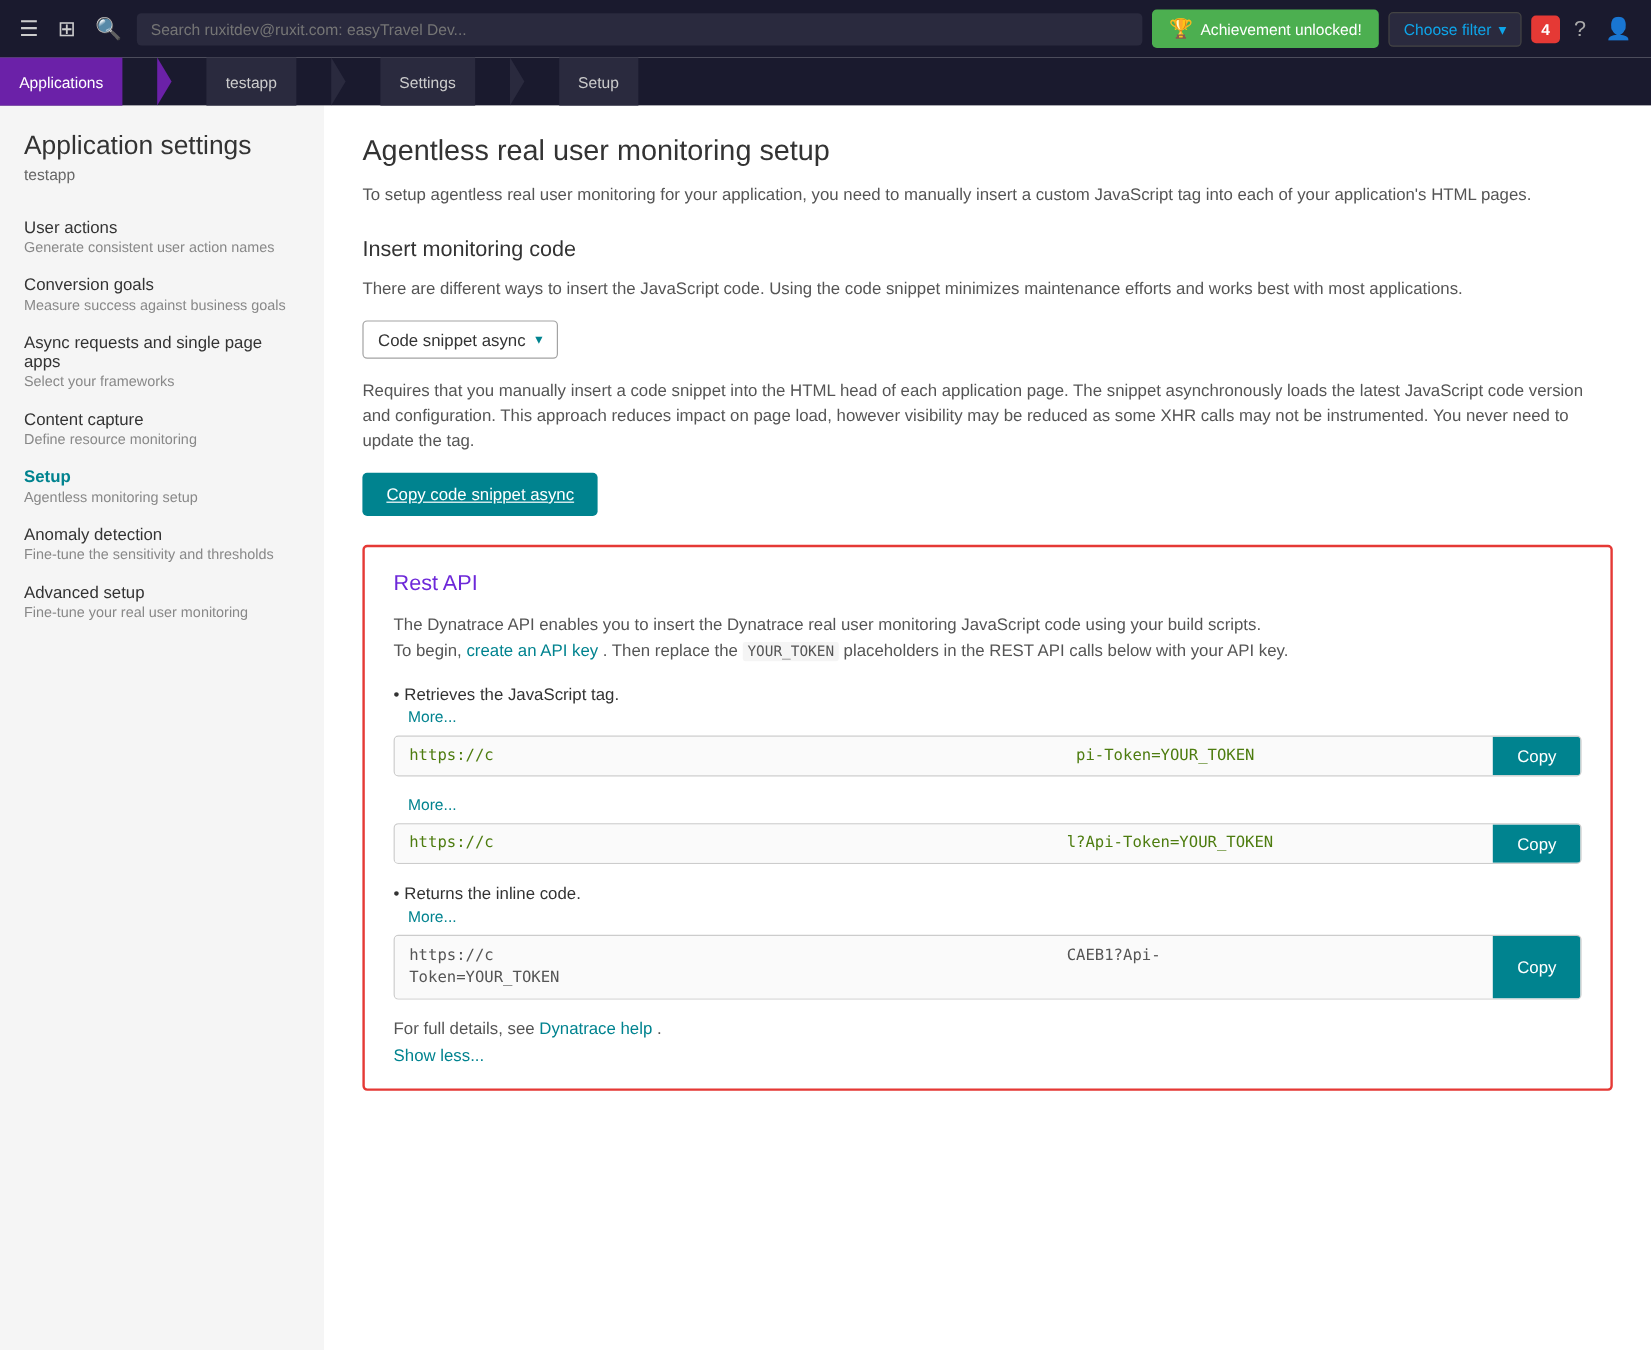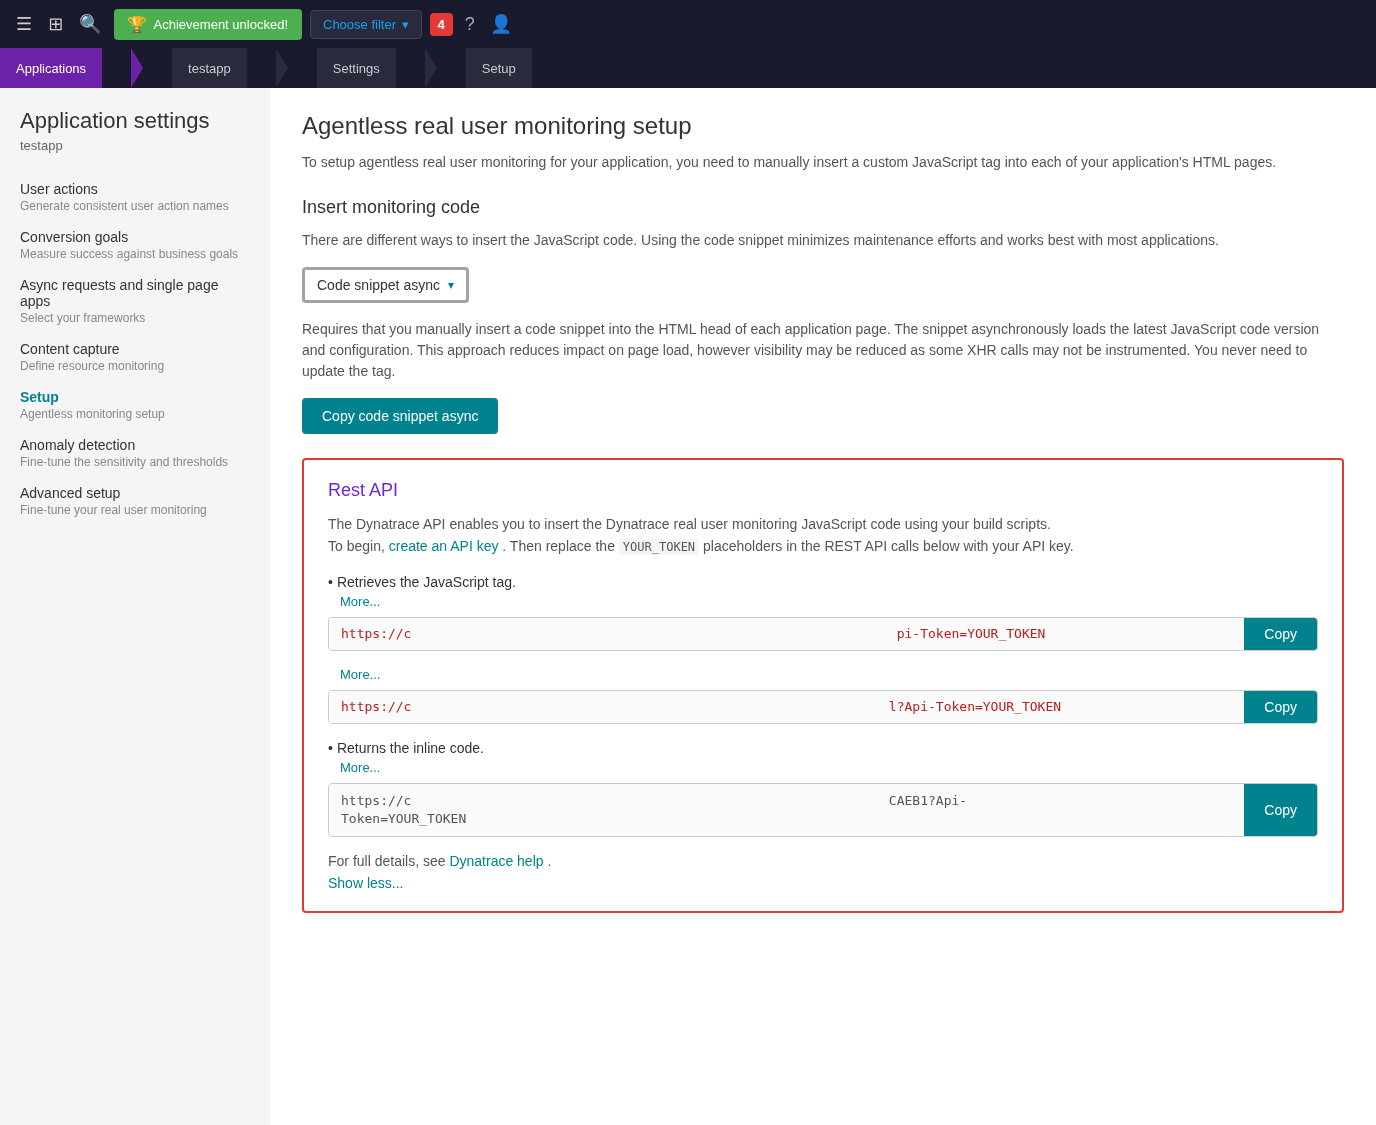--- a/index.html
+++ b/index.html
@@ -173,21 +173,21 @@
       font-size: 14px;
       color: #555;
       line-height: 1.5;
       margin-bottom: 16px;
     }
 
     
     .dropdown-select {
       display: flex;
       align-items: center;
-      border: 3px solid #a3a3a3;
+      border: 1px solid #a3a3a3;
       border-radius: 4px;
       padding: 7px 12px;
       cursor: pointer;
       background: white;
       font-size: 14px;
       color: #333;
       gap: 8px;
       width: fit-content;
       margin-bottom: 16px;
       justify-content: space-between;
@@ -203,20 +203,21 @@
 
     .copy-snippet-btn {
       background: #00838f;
       color: white;
       border: none;
       border-radius: 4px;
       padding: 10px 20px;
       font-size: 14px;
       cursor: pointer;
       margin-bottom: 24px;
+      text-decoration: underline;
     }
 
     
     .rest-api-section {
       border: 2px solid #e53935;
       border-radius: 4px;
       padding: 20px 24px;
     }
     .rest-api-title {
       font-size: 18px;
@@ -267,21 +268,21 @@
       gap: 0;
       border: 1px solid #ccc;
       border-radius: 4px;
       overflow: hidden;
     }
     .api-url-input {
       flex: 1;
       border: none;
       padding: 8px 12px;
       font-size: 13px;
-      color: #b91c1c;
+      color: #4d7c0f;
       background: #fafafa;
       outline: none;
       font-family: monospace;
     }
     .api-copy-btn {
       background: #00838f;
       color: white;
       border: none;
       padding: 8px 20px;
       font-size: 14px;
@@ -317,20 +318,21 @@
       margin-top: 6px;
     }
   </style>
 </head>
 <body>
 
 <div class="top-nav">
   <span class="top-nav-icon">☰</span>
   <span class="top-nav-icon">⊞</span>
   <span class="top-nav-icon">🔍</span>
+  <input class="top-nav-search" type="text" placeholder="Search ruxitdev@ruxit.com: easyTravel Dev..." style="">
   <div class="achievement-badge">
     <span class="trophy">🏆</span>
     <span>Achievement unlocked!</span>
   </div>
   <button class="choose-filter">
     <span>Choose filter</span>
     <span>▾</span>
   </button>
   <span class="notification-badge">4</span>
   <span class="nav-icon-btn">?</span>

